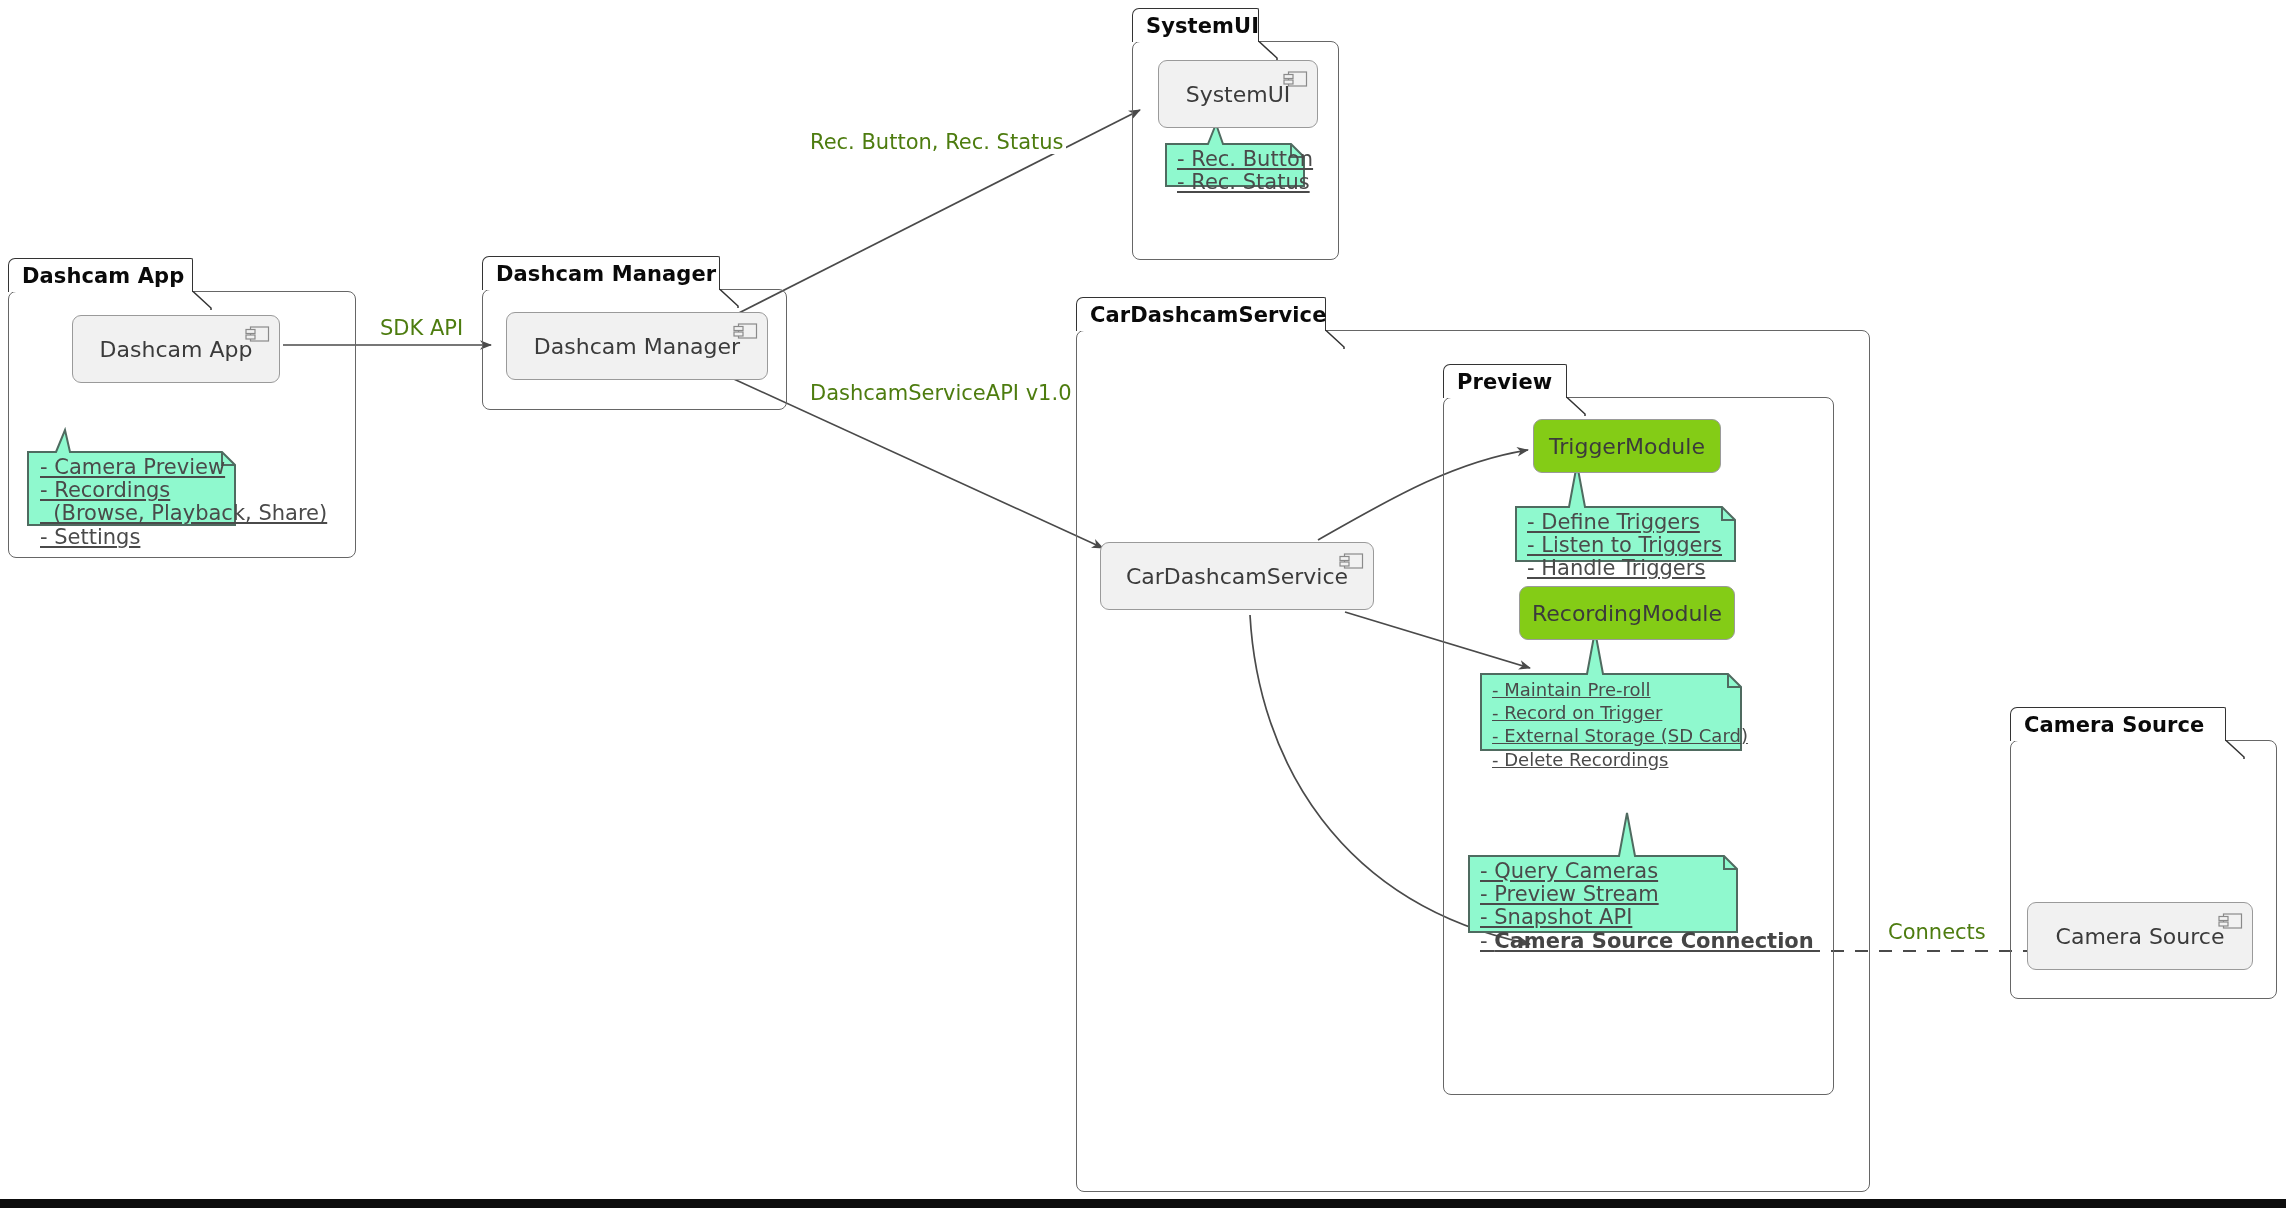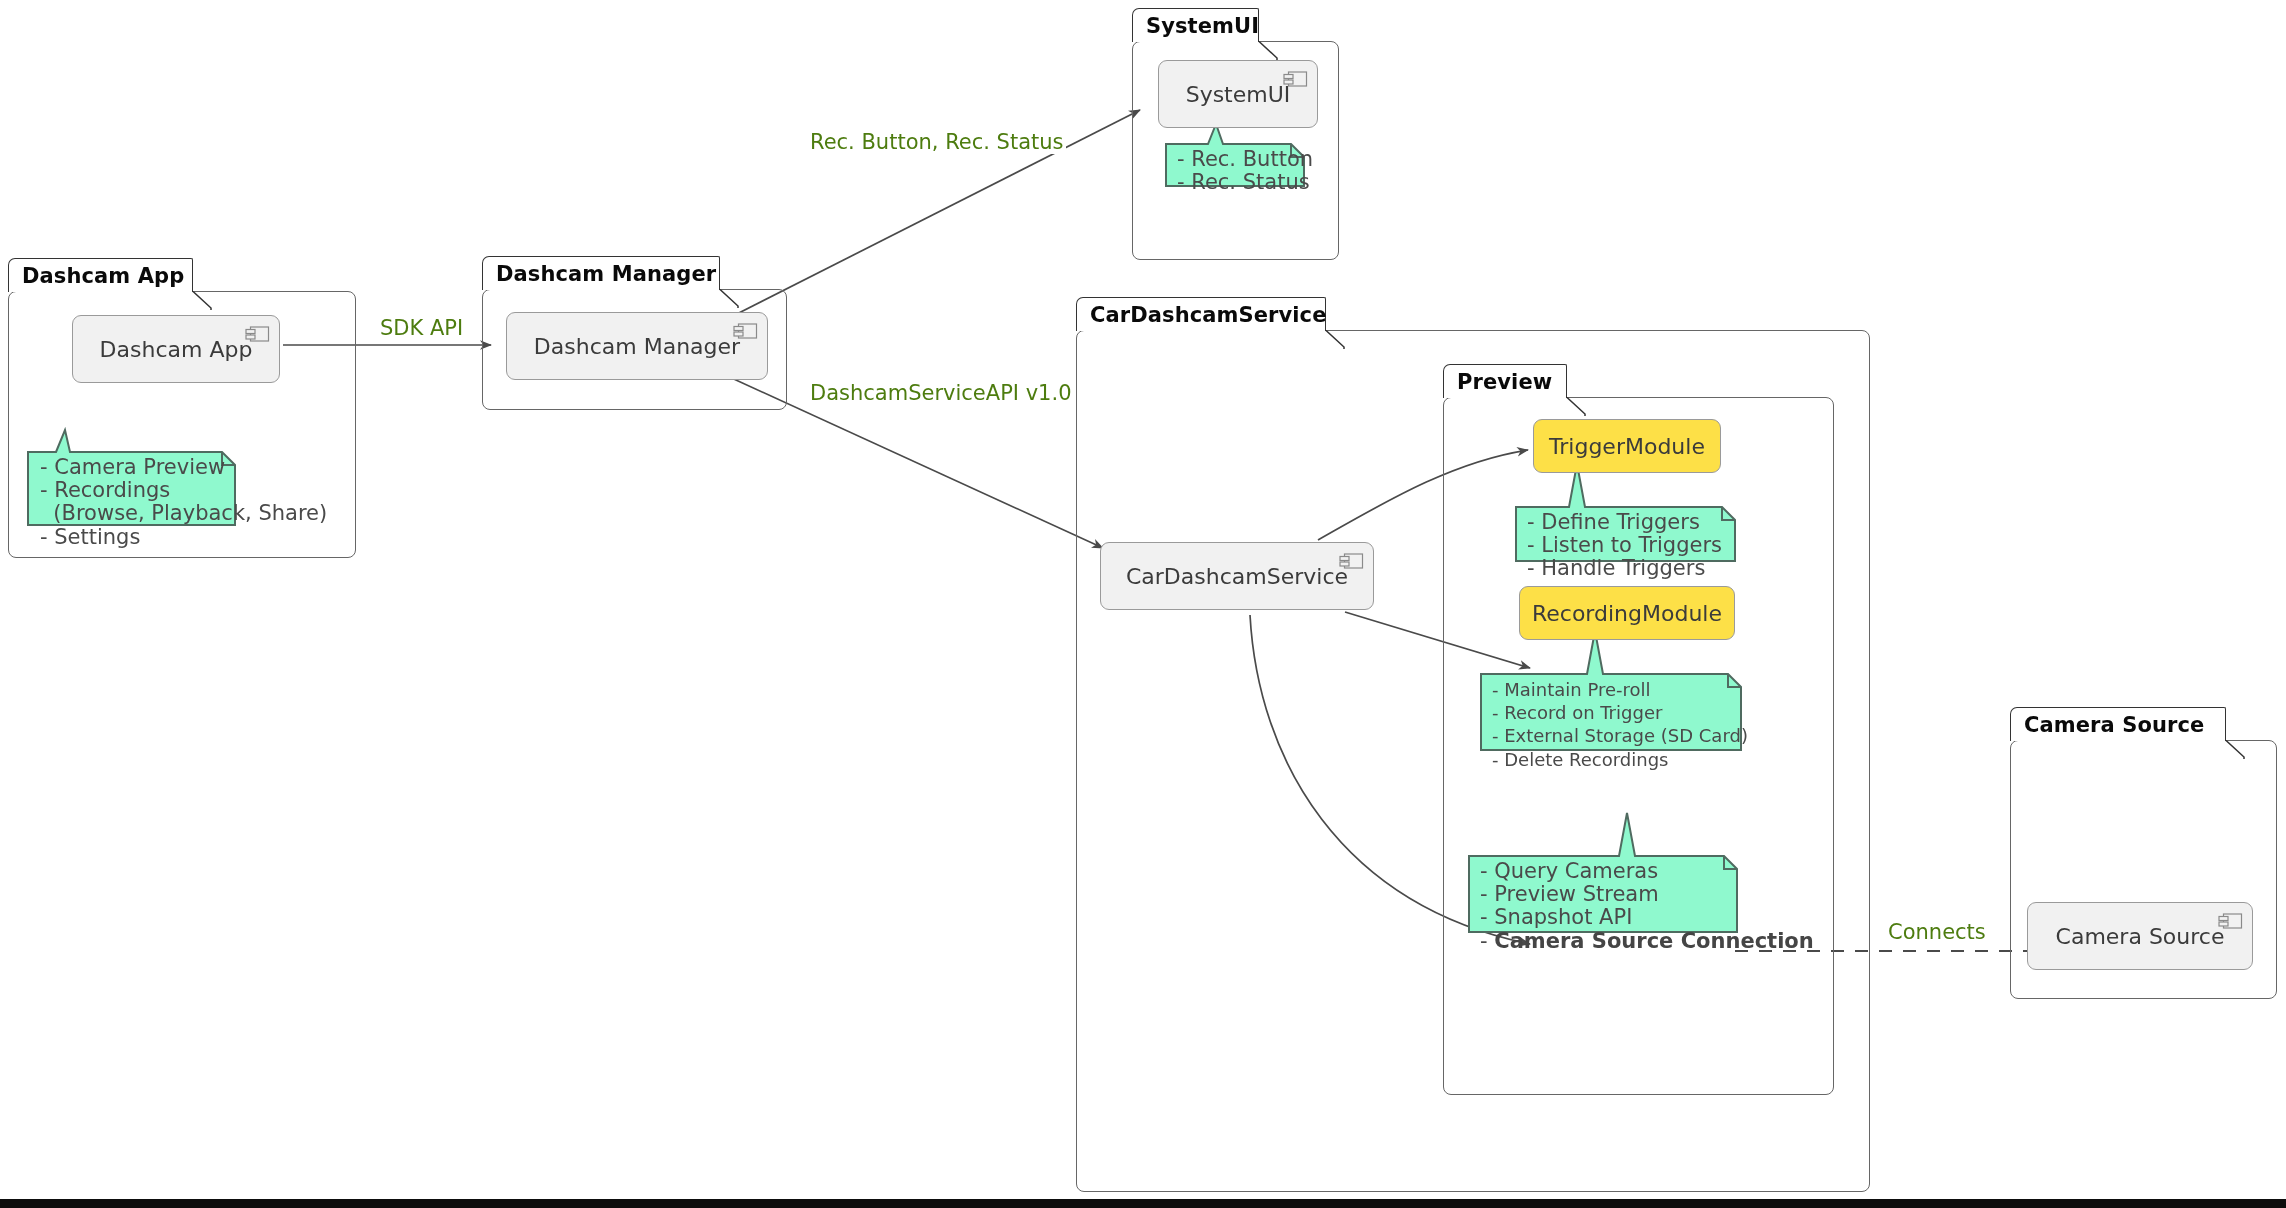--- a/index.html
+++ b/index.html
@@ -89,21 +89,21 @@
     right: 9px;
     top: 8px;
     width: 26px;
     height: 20px;
   }
 
   
   .modbox {
     position: absolute;
     box-sizing: border-box;
-    background: #fde047;
+    background: #84cc16;
     border: 1.3px solid #9a9a9a;
     border-radius: 9px;
     display: flex;
     align-items: center;
     justify-content: center;
     z-index: 6;
   }
   .modbox-label {
     font-size: 22px;
     color: #3b3b3b;
@@ -122,20 +122,21 @@
     overflow: visible;
   }
   .note-text {
     position: absolute;
     left: 13px;
     top: 9px;
     font-size: 21px;
     line-height: 23.2px;
     color: #4a4a4a;
     white-space: pre;
+    text-decoration: underline;
   }
   .note-text b {
     font-weight: bold;
     color: #454545;
   }
 
   
   .edge-label {
     position: absolute;
     font-size: 21px;

